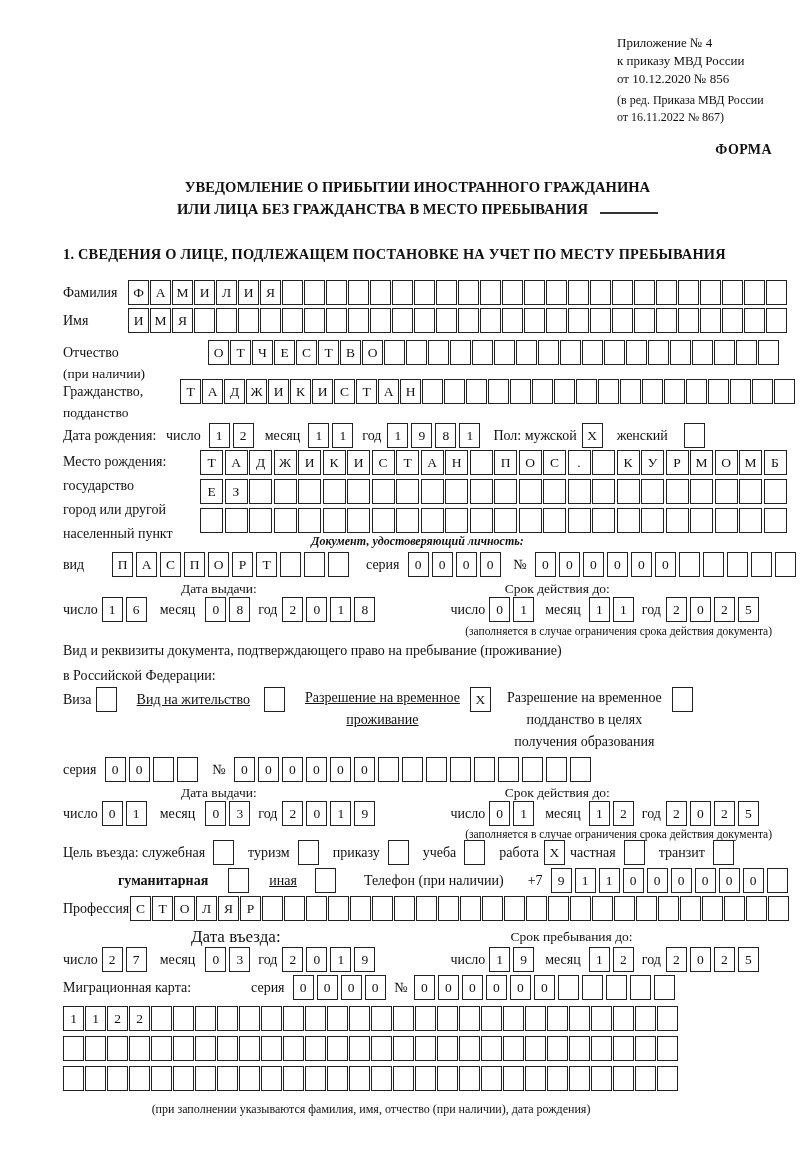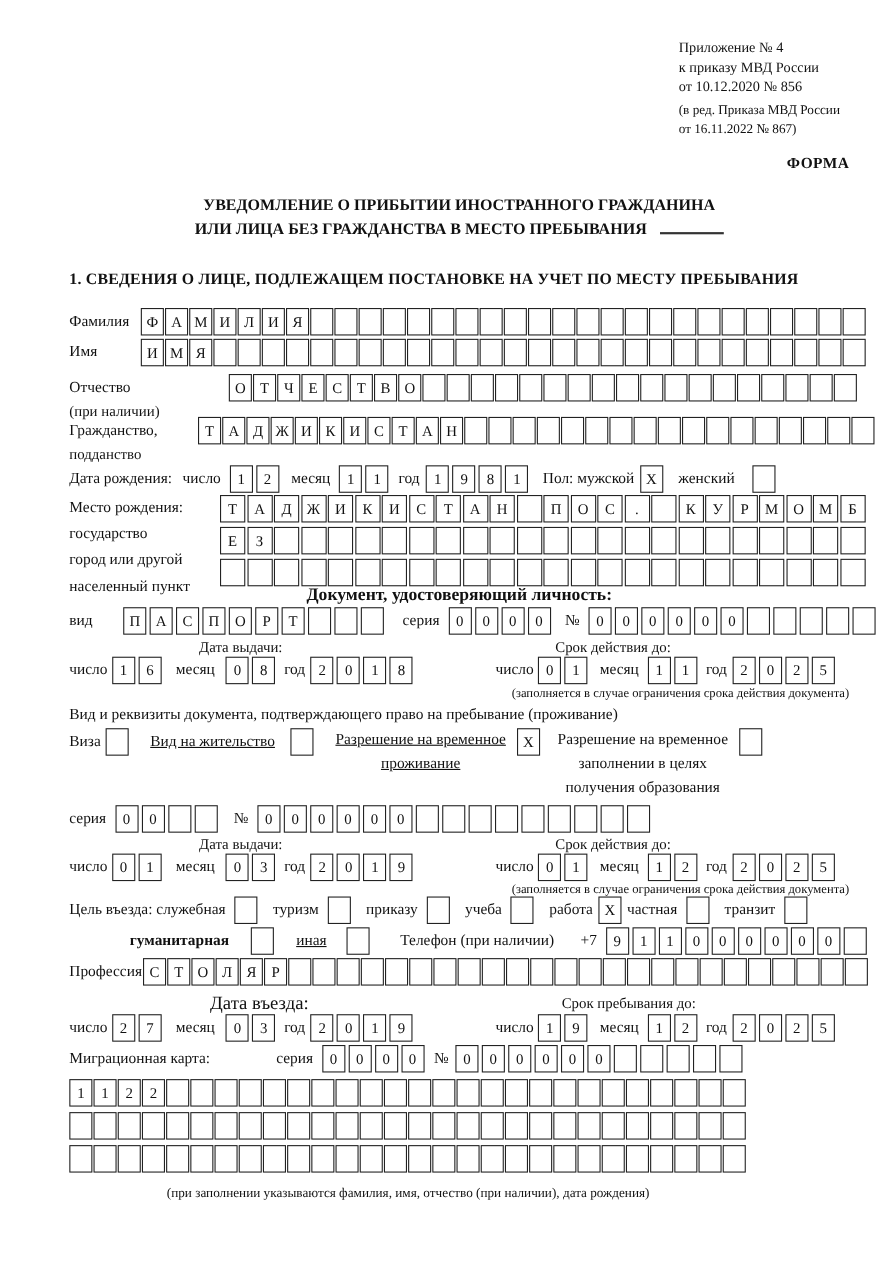--- a/index.html
+++ b/index.html
@@ -26,21 +26,21 @@
     margin-right:1px;display:flex;align-items:center;justify-content:center;
     font-size:13.5px;background:#fff;
   }
   .sp .cell{margin-right:3px;}
   .wide .cell{width:23px;margin-right:1.5px;}
   .cb{flex:none;width:21px;height:25px;box-sizing:border-box;border:1.6px solid #222;
       display:flex;align-items:center;justify-content:center;font-size:13.5px;background:#fff;}
   .word{flex:none;white-space:nowrap;}
   .lh25{line-height:25px;}
   .note{font-size:11.5px;text-align:right;line-height:16px;}
-  .center-bold{text-align:center;font-weight:bold;font-size:16px;line-height:18px;}
+  .center-bold{text-align:center;font-weight:bold;font-size:12px;line-height:18px;font-style:italic;}
   .sub-lbl{font-size:13.5px;line-height:18px;}
   .caption{font-size:12px;text-align:center;line-height:16px;}
   .ml4{margin-left:4px;}.ml5{margin-left:5px;}.ml6{margin-left:6px;}.ml8{margin-left:8px;}
   .ml10{margin-left:10px;}.ml12{margin-left:12px;}.ml14{margin-left:14px;}.ml16{margin-left:16px;}
   .ml18{margin-left:18px;}.ml20{margin-left:20px;text-decoration:underline;}.ml24{margin-left:24px;}.ml28{margin-left:28px;}
   .ml55{margin-left:55px;font-weight:bold;}.ml60{margin-left:60px;}.ml72{margin-left:72px;}
   .mt0{margin-top:0;}.mt1{margin-top:1px;}.mt2{margin-top:2px;}.mt3{margin-top:3px;}
   .mt4{margin-top:4px;}.mt6{margin-top:6px;}.mt7{margin-top:7px;}
   .mt17{margin-top:17px;}
   .cells-stack .cells{margin-bottom:4px;}
@@ -404,34 +404,35 @@
         <span class="cell">2</span>
         <span class="cell">0</span>
         <span class="cell">2</span>
         <span class="cell">5</span>
       </span>
   </div>
 
   <div class="note mt1">(заполняется в случае ограничения срока действия документа)</div>
 
   <div class="mt3" style="line-height:18px">Вид и реквизиты документа, подтверждающего право на пребывание (проживание)</div>
+  <div class="mt7" style="line-height:18px">в Российской Федерации:</div>
 
   <div class="frow top mt2">
     <span class="word lh25">Виза</span>
     <span class="cb ml4"></span>
     <span class="word lh25 ml20">Вид на жительство</span>
     <span class="cb ml14"></span>
     <span class="ctr ml20" style="line-height:22px">
       <span style="display:block">Разрешение на временное</span>
       <span style="display:block">проживание</span>
     </span>
     <span class="cb ml10">X</span>
     <span class="ctr ml16" style="line-height:22px">
       <span style="display:block">Разрешение на временное</span>
-      <span style="display:block">заполнении в целях</span>
+      <span style="display:block">подданство в целях</span>
       <span style="display:block">получения образования</span>
     </span>
     <span class="cb ml10"></span>
   </div>
 
   <div class="frow mt4">
     <span class="word">серия</span>
     <span class="cells sp ml8">
         <span class="cell">0</span>
         <span class="cell">0</span>

